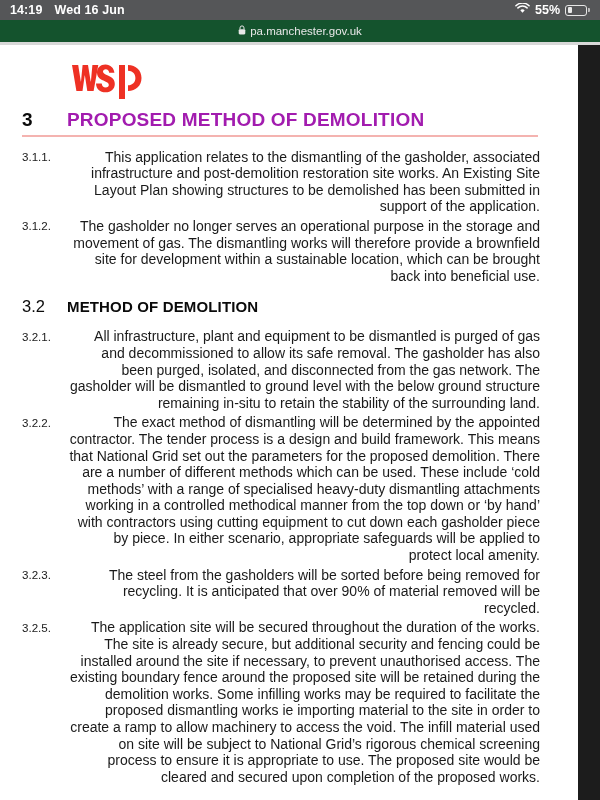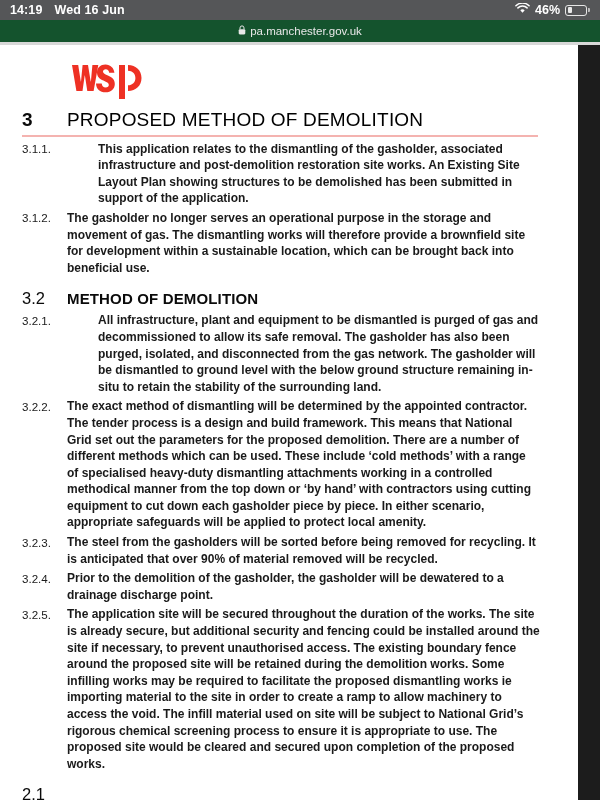--- a/index.html
+++ b/index.html
@@ -101,22 +101,22 @@
   .h1-num {
     width:45px;
     flex:0 0 45px;
     font-size:19px;
     font-weight:bold;
     color:#0a0a0a;
     letter-spacing:.1px;
   }
   .h1-text {
     font-size:19px;
-    font-weight:normal;
-    color:#000000;
+    font-weight:bold;
+    color:#a21caf;
     letter-spacing:.2px;
   }
   .h1-rule {
     margin:4px 16px 0 22px;
     height:1.6px;
     background:#f4b3b0;
   }
 
   .h2-row {
     display:flex;
@@ -151,45 +151,44 @@
   .para-num {
     width:45px;
     flex:0 0 45px;
     font-size:11.6px;
     color:#1a1a1a;
     line-height:16.6px;
     padding-top:.5px;
   }
   .para-text {
     flex:1;
-    font-size:12px;
+    font-size:14px;
     color:#1a1a1a;
     line-height:16.6px;
-    text-align:left;
-    font-weight:bold;
-  }
-  .first-para { margin-top:4px;gap:31px; }
+    text-align:right;
+  }
+  .first-para { margin-top:12px; }
 </style>
 </head>
 <body>
 
 <div id="status-bar">
   <div id="status-left">
     <span>14:19</span>
     <span>Wed 16 Jun</span>
   </div>
   <div id="status-right">
     <span class="wifi-icon">
       <svg width="15" height="11" viewBox="0 0 15 11">
         <path d="M7.5 9.8 L5.3 7.3 A3.3 3.3 0 0 1 9.7 7.3 Z" fill="#fff"></path>
         <path d="M2.9 4.9 A6.7 6.7 0 0 1 12.1 4.9" stroke="#fff" stroke-width="1.5" fill="none" stroke-linecap="round"></path>
         <path d="M0.9 2.7 A9.6 9.6 0 0 1 14.1 2.7" stroke="#fff" stroke-width="1.5" fill="none" stroke-linecap="round"></path>
       </svg>
     </span>
-    <span>46%</span>
+    <span>55%</span>
     <span class="battery">
       <span class="battery-body">
           <span class="battery-fill"></span>
         </span>
       <span class="battery-cap"></span>
     </span>
   </div>
 </div>
 
 <div id="url-bar">
@@ -245,24 +244,20 @@
         </div>
         <div class="para">
           <div class="para-num">3.2.2.</div>
           <div class="para-text">The exact method of dismantling will be determined by the appointed contractor. The tender process is a design and build framework. This means that National Grid set out the parameters for the proposed demolition. There are a number of different methods which can be used. These include ‘cold methods’ with a range of specialised heavy-duty dismantling attachments working in a controlled methodical manner from the top down or ‘by hand’ with contractors using cutting equipment to cut down each gasholder piece by piece. In either scenario, appropriate safeguards will be applied to protect local amenity.</div>
         </div>
         <div class="para">
           <div class="para-num">3.2.3.</div>
           <div class="para-text">The steel from the gasholders will be sorted before being removed for recycling. It is anticipated that over 90% of material removed will be recycled.</div>
         </div>
         <div class="para">
-          <div class="para-num">3.2.4.</div>
-          <div class="para-text">Prior to the demolition of the gasholder, the gasholder will be dewatered to a drainage discharge point.</div>
-        </div>
-        <div class="para">
           <div class="para-num">3.2.5.</div>
           <div class="para-text">The application site will be secured throughout the duration of the works. The site is already secure, but additional security and fencing could be installed around the site if necessary, to prevent unauthorised access. The existing boundary fence around the proposed site will be retained during the demolition works. Some infilling works may be required to facilitate the proposed dismantling works ie importing material to the site in order to create a ramp to allow machinery to access the void. The infill material used on site will be subject to National Grid’s rigorous chemical screening process to ensure it is appropriate to use. The proposed site would be cleared and secured upon completion of the proposed works.</div>
         </div>
         <div class="h2-row">
           <div class="h2-num">2.1</div>
         </div>
         <div class="para first-para">
           <div class="para-num">3.3.1.</div>
           <div class="para-text">The proposed dismantling work is anticipated to last approximately 9 - 12 months, likely starting in December 2021, which may then conclude in December 2022. Note however this is an estimate and the works can be carried out within five years of the grant of prior approval.</div>
         </div>

